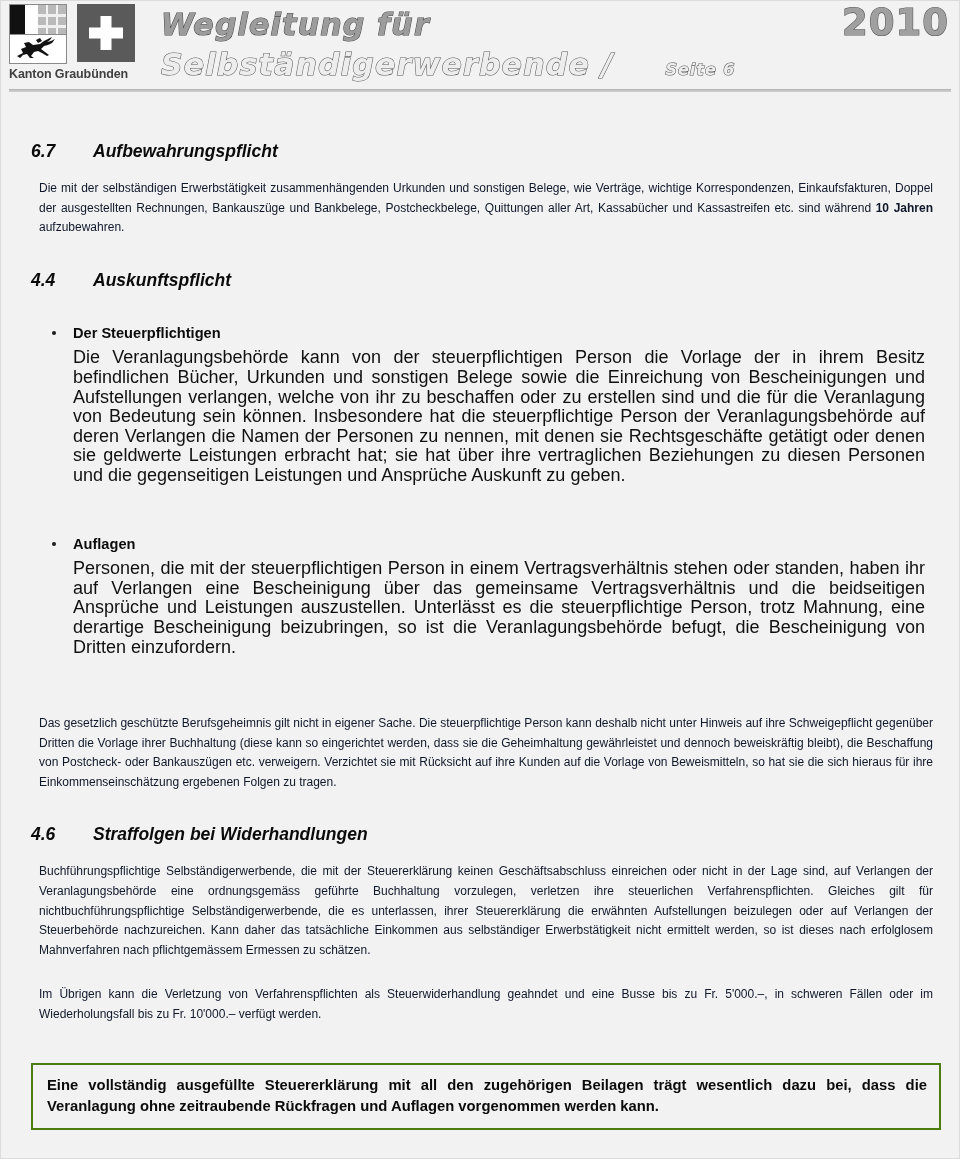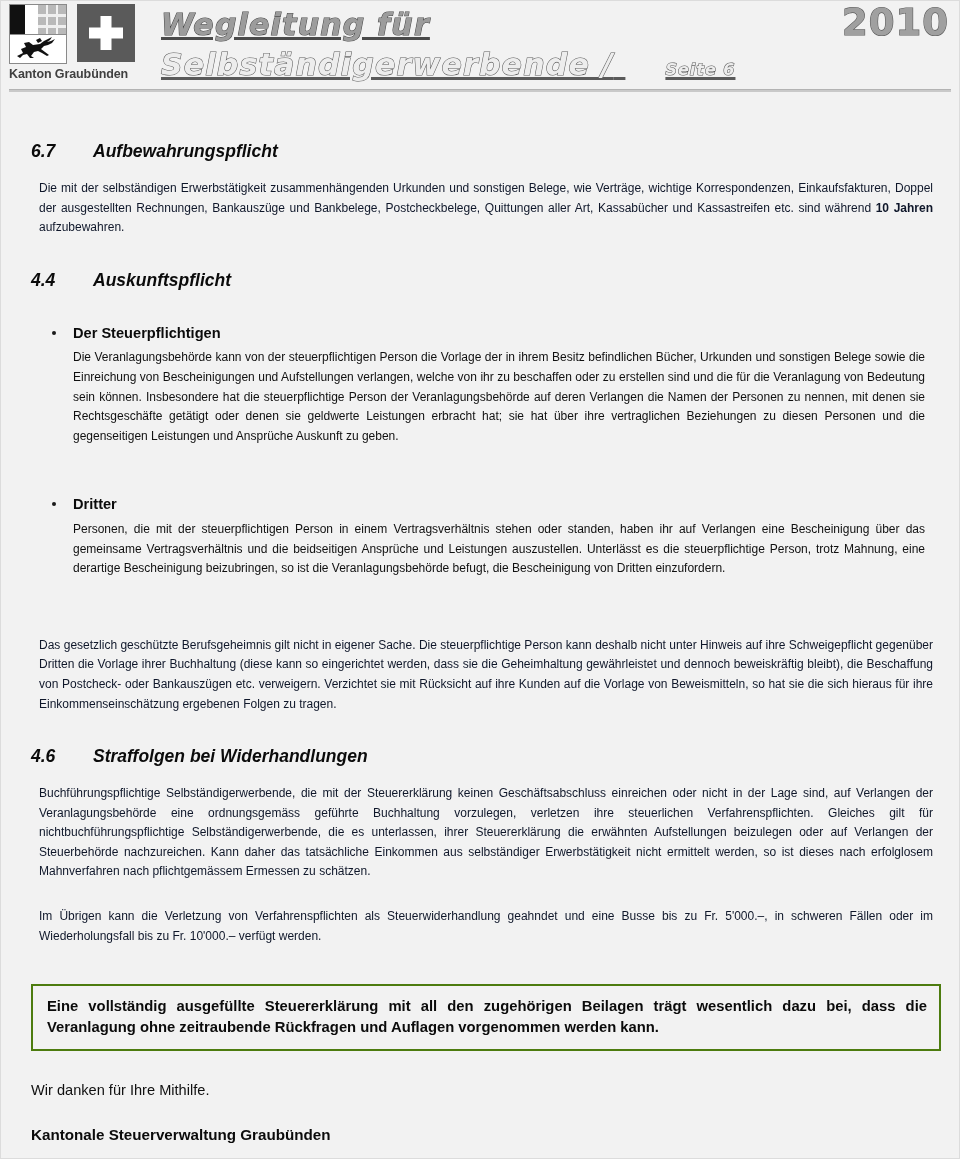--- a/index.html
+++ b/index.html
@@ -121,21 +121,20 @@
     width: 790px;
   }
   .t-line {
     font-family: "DejaVu Sans", sans-serif;
     font-weight: bold;
     font-style: italic;
     font-size: 30px;
     line-height: 40px;
     letter-spacing: 1.2px;
     white-space: nowrap;
-    text-decoration: underline;
   }
   .t-line.l1 {
     color: #9c9c9c;
     -webkit-text-stroke: 1.1px #4a4a4a;
     paint-order: stroke fill;
   }
   .t-line.l2 {
     color: #ededed;
     -webkit-text-stroke: 1.1px #5a5a5a;
     paint-order: stroke fill;
@@ -222,21 +221,21 @@
     border-radius: 50%;
   }
   .bullet-head {
     font-size: 14.6px;
     line-height: 19.6px;
     font-weight: bold;
     color: #0b0b0b;
   }
   .bullet-body {
     margin-top: 5px;
-    font-size: 12px;
+    font-size: 18px;
     line-height: 19.6px;
     color: #101010;
     text-align: justify;
   }
 
   .notebox {
     border: 2px solid #4d7c0f;
     padding: 10px 12px 11px 14px;
     background: #f2f2f2;
   }
@@ -313,21 +312,21 @@
     <div class="gap-m"></div>
     <ul class="bl">
       <li>
         <span class="dot"></span>
         <div class="bullet-head">Der Steuerpflichtigen</div>
         <div class="bullet-body">Die Veranlagungsbehörde kann von der steuerpflichtigen Person die Vorlage der in ihrem Besitz befindlichen Bücher, Urkunden und sonstigen Belege sowie die Einreichung von Bescheinigungen und Aufstellungen verlangen, welche von ihr zu beschaffen oder zu erstellen sind und die für die Veranlagung von Bedeutung sein können. Insbesondere hat die steuerpflichtige Person der Veranlagungsbehörde auf deren Verlangen die Namen der Personen zu nennen, mit denen sie Rechtsgeschäfte getätigt oder denen sie geldwerte Leistungen erbracht hat; sie hat über ihre vertraglichen Beziehungen zu diesen Personen und die gegenseitigen Leistungen und Ansprüche Auskunft zu geben.</div>
       </li>
       <div class="gap-m"></div>
       <li>
         <span class="dot"></span>
-        <div class="bullet-head">Dritter</div>
+        <div class="bullet-head">Auflagen</div>
         <div class="bullet-body">Personen, die mit der steuerpflichtigen Person in einem Vertragsverhältnis stehen oder standen, haben ihr auf Verlangen eine Bescheinigung über das gemeinsame Vertragsverhältnis und die beidseitigen Ansprüche und Leistungen auszustellen. Unterlässt es die steuerpflichtige Person, trotz Mahnung, eine derartige Bescheinigung beizubringen, so ist die Veranlagungsbehörde befugt, die Bescheinigung von Dritten einzufordern.</div>
       </li>
     </ul>
 
     <div class="gap-l"></div>
 
     <div class="gap-s"></div>
     <p class="body">Das gesetzlich geschützte Berufsgeheimnis gilt nicht in eigener Sache. Die steuerpflichtige Person kann deshalb nicht unter Hinweis auf ihre Schweigepflicht gegenüber Dritten die Vorlage ihrer Buchhaltung (diese kann so eingerichtet werden, dass sie die Geheimhaltung gewährleistet und dennoch beweiskräftig bleibt), die Beschaffung von Postcheck- oder Bankauszügen etc. verweigern. Verzichtet sie mit Rücksicht auf ihre Kunden auf die Vorlage von Beweismitteln, so hat sie die sich hieraus für ihre Einkommenseinschätzung ergebenen Folgen zu tragen.</p>
 
     <div class="gap-l"></div>

